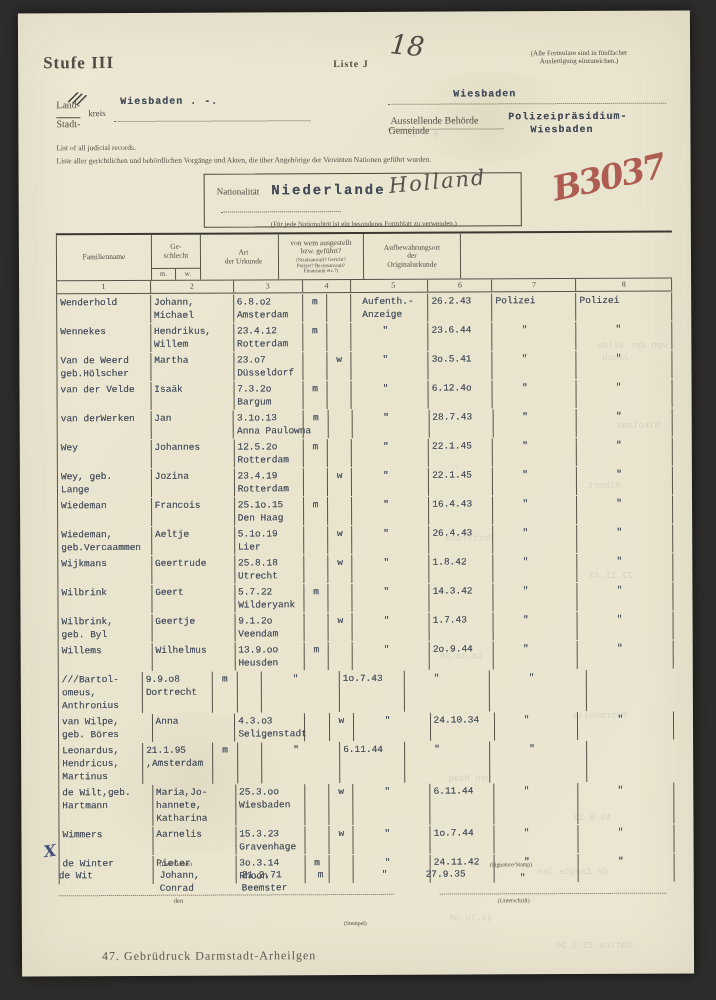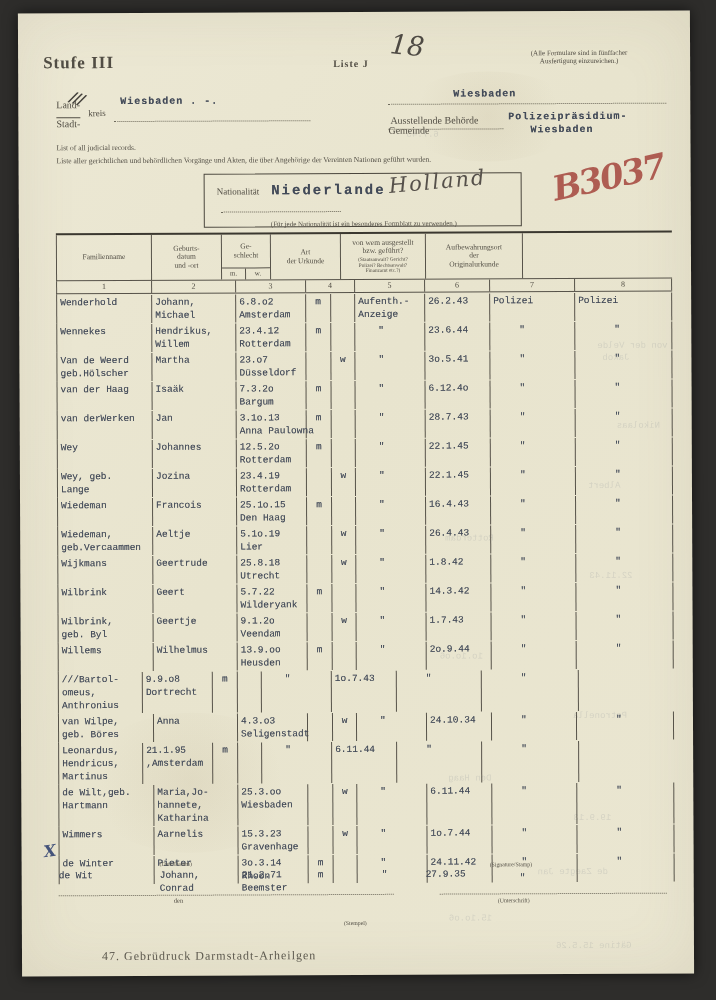--- a/index.html
+++ b/index.html
@@ -43,21 +43,21 @@
   .strokes{font-size:15px;font-weight:bold;transform:rotate(18deg);letter-spacing:-1px;color:#43403b;}
 
   
   .table{position:absolute;left:37px;top:220px;width:616px;border-top:2.5px solid #3b3830;}
   .thead,.tnum,.trow{display:flex;border-left:1.2px solid var(--line);}
   .thead{border-bottom:1px solid var(--line);height:46px;}
   .tnum{height:13px;border-bottom:1.5px solid var(--line);}
   .th,.nc,.cell{border-right:1px solid var(--line);}
   .c1{width:95px;}.c2{width:84px;}.c3{width:70px;}
   .c4m{width:25px;}.c4w{width:24px;}.c4{width:49px;}
-  .c5{width:70px;}.c6{width:65px;}.c7{width:85px;}.c8{width:97px;}
+  .c5{width:70px;margin-left:8px;}.c6{width:65px;}.c7{width:85px;}.c8{width:97px;}
   .th{font-size:7.5px;line-height:8.5px;text-align:center;color:var(--print);
       display:flex;flex-direction:column;justify-content:center;padding:1px;}
   .th .note{font-size:5.2px;line-height:5.8px;margin-top:1px;}
   .th.c4{padding:0;}
   .th.c4 .ttl{flex:1;display:flex;align-items:center;justify-content:center;}
   .mw{display:flex;border-top:1px solid var(--line);height:12px;font-size:7px;}
   .mw span{width:50%;display:flex;align-items:center;justify-content:center;}
   .mw span:first-child{border-right:1px solid var(--line);}
   .nc{font-size:8px;text-align:center;color:var(--print);line-height:12px;}
   .trow{padding-top:1px;}
@@ -138,25 +138,20 @@
     <div class="print natnote">(Für jede Nationalität ist ein besonderes Formblatt zu verwenden.)</div>
   </div>
   <div class="abs hand holland" style="left:370px;top:158px;">Holland</div>
   <div class="abs hand redmark" style="left:533px;top:146px;">B3037</div>
 
   <div class="table">
     <div class="thead">
       <div class="th c1">
           <span class="pre">Familienname</span>
         </div>
-      <div class="th c3">
-          <span class="pre">Geburts-
-datum
-und -ort</span>
-        </div>
       <div class="th c4">
         <div class="ttl pre">Ge-
 schlecht</div>
         <div class="mw">
           <span>m.</span>
           <span>w.</span>
         </div>
       </div>
       <div class="th c5">
           <span class="pre">Art
@@ -275,21 +270,21 @@
           </div>
           <div class="cell c7">
             <div class="ln"><span class="ditto">"</span></div>
           </div>
           <div class="cell c8">
             <div class="ln"><span class="ditto">"</span></div>
           </div>
         </div>
         <div class="trow">
           <div class="cell c1">
-            <div class="ln"><span>van der Haag</span></div>
+            <div class="ln"><span>van der Velde</span></div>
           </div>
           <div class="cell c2">
             <div class="ln"><span>Isaäk</span></div>
           </div>
           <div class="cell c3">
             <div class="ln"><span>7.3.2o</span></div>
             <div class="ln"><span>Bargum</span></div>
           </div>
           <div class="cell c4m">
             <div class="ln"><span>m</span></div>

